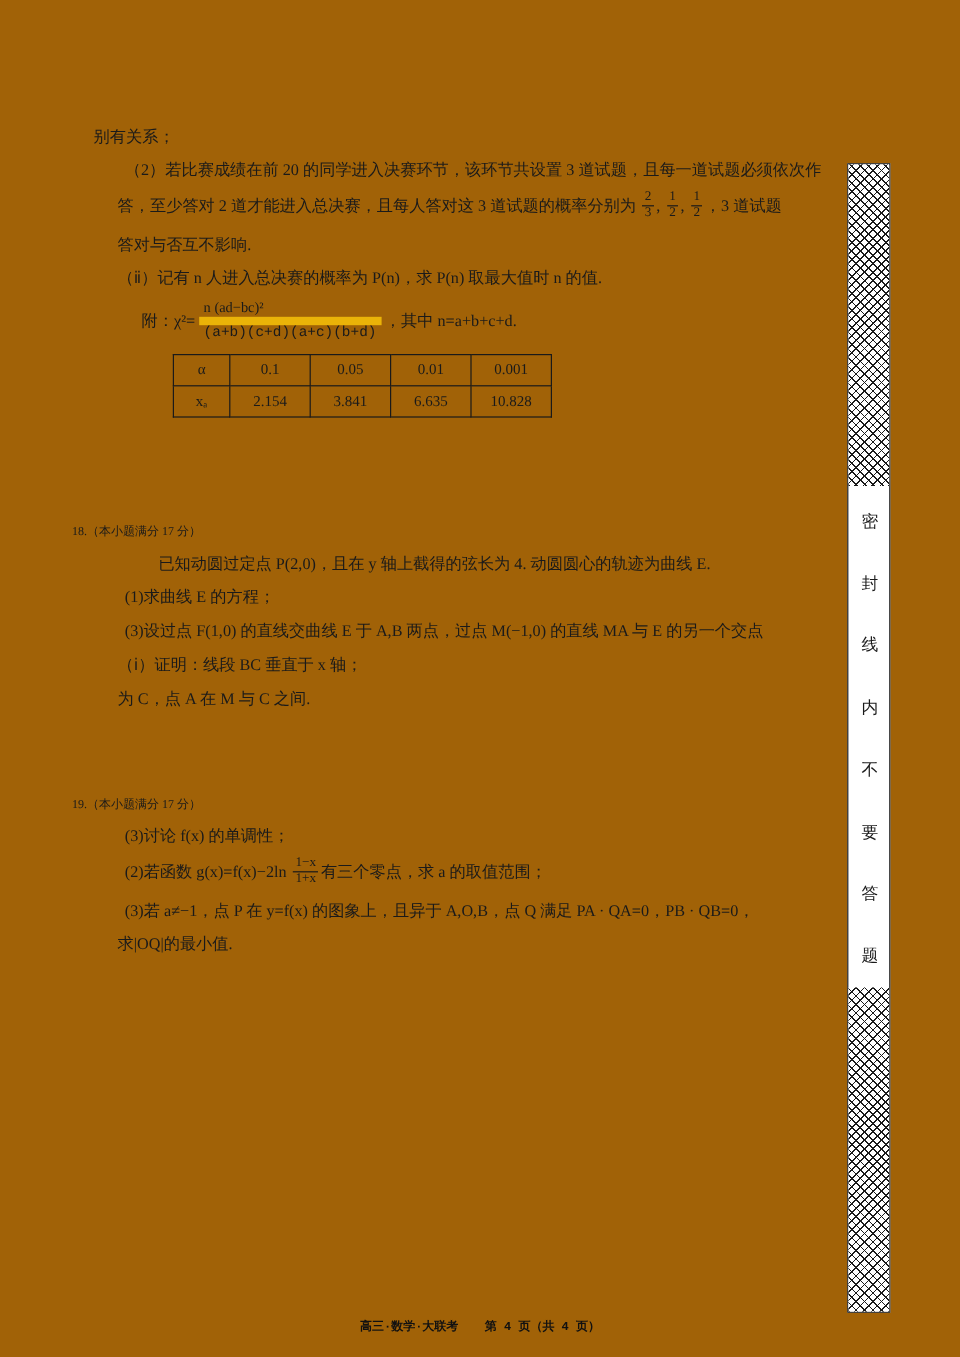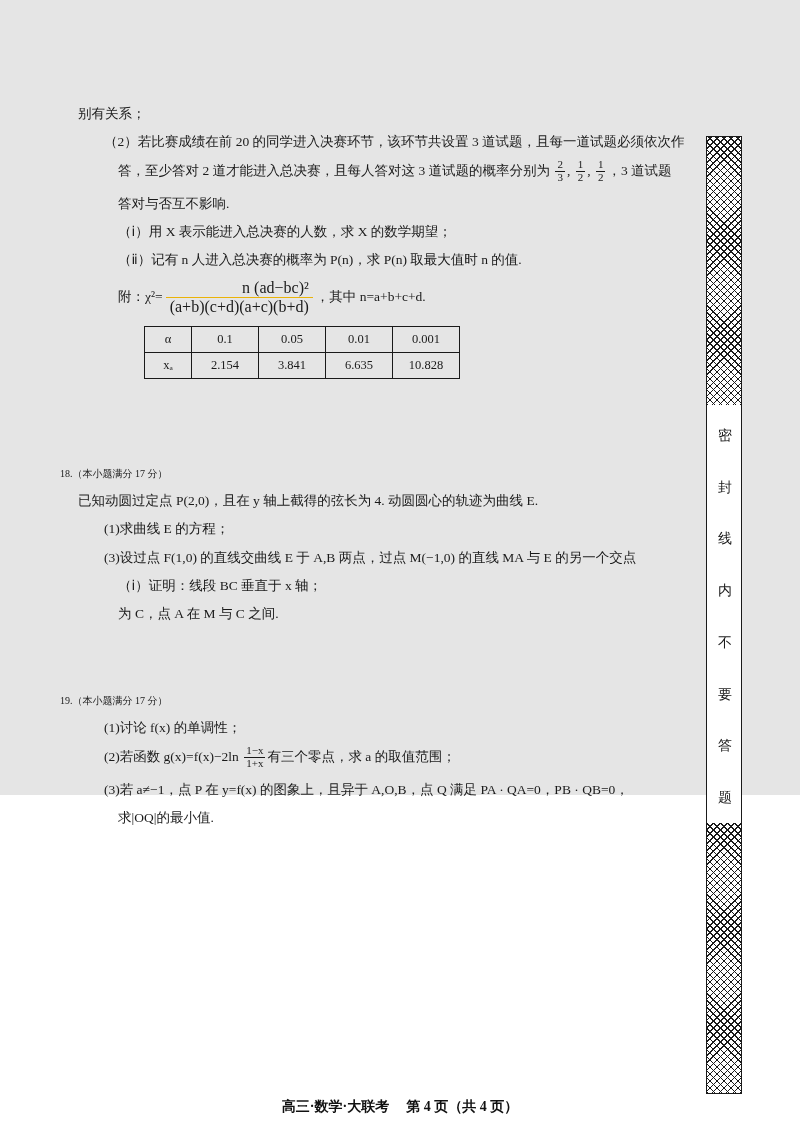--- a/index.html
+++ b/index.html
@@ -12,67 +12,67 @@
     height: 1131px;
     position: relative;
     font-family: "Liberation Serif", serif;
     color: #1a1a1a;
     overflow: hidden;
   }
   .page {
     position: absolute;
     left: 0; top: 0;
     width: 800px;
-    height: 795px;
-    background: #e5e5e5;
+    height: 1131px;
+    background: #a16207;
   }
   
   .content {
     position: absolute;
     left: 78px;
     top: 104px;
     width: 600px;
   }
   .line {
     font-size: 13.5px;
     line-height: 1.42;
     margin-bottom: 9px;
     white-space: nowrap;
   }
   .indent1 { margin-left: 0px; }
   .indent2 { margin-left: 26px; }
-  .indent3 { margin-left: 40px; }
-  .indent4 { }
+  .indent3 { margin-left: 20px; }
+  .indent4 { margin-left: 54px; }
   .blockgap { height: 18px; }
   .bigblockgap { height: 44px; }
 
   
   .frac {
     display: inline-block;
     vertical-align: middle;
     text-align: center;
     font-size: 11px;
     line-height: 1.08;
     margin: 0 2px;
     position: relative;
     top: -1px;
   }
   .frac .n { display: block; padding: 0 2px; }
   .frac .d { display: block; border-top: 1px solid #1a1a1a; padding: 0 2px; }
 
   .bigfrac {
     display: inline-block;
     vertical-align: middle;
-    text-align: right;
-    font-size: 16px;
+    text-align: left;
+    font-size: 12px;
     line-height: 1.15;
     margin: 0 3px;
   }
   .bigfrac .n { display: block; padding: 0 4px; }
-  .bigfrac .d { display: block; border-top: 1px solid #eab308; padding: 0 4px; }
+  .bigfrac .d { display: block; border-top: 7px solid #eab308; padding: 0 4px; font-family: Liberation Mono, monospace; }
 
   
   .formula-row {
     display: flex;
     align-items: center;
     font-size: 13.5px;
     margin-left: 40px;
     margin-bottom: 10px;
   }
 
@@ -134,23 +134,23 @@
   }
   .seal-text span { display: block; line-height: 1; }
 
   
   .footer {
     position: absolute;
     left: 0;
     top: 1098px;
     width: 800px;
     text-align: center;
-    font-size: 14px;
+    font-size: 10px;
     font-weight: bold;
-    font-family: Liberation Serif, serif;
+    font-family: Liberation Mono, monospace;
     color: #111;
   }
   .footer .sep { display: inline-block; width: 10px; }
 
   .qhead {
     font-size: 10px;
     margin-bottom: 10px;
     margin-left: -18px;
   }
 </style>
@@ -173,21 +173,20 @@
       <span class="frac">
         <span class="n">1</span><span class="d">2</span>
       </span>,
       <span class="frac">
         <span class="n">1</span><span class="d">2</span>
       </span><span>，3 道试题</span>
     </div>
 
     <div class="line indent3">答对与否互不影响.</div>
 
-    <div class="line indent3">（ⅰ）用 X 表示能进入总决赛的人数，求 X 的数学期望；</div>
 
     <div class="line indent3">（ⅱ）记有 n 人进入总决赛的概率为 P(n)，求 P(n) 取最大值时 n 的值.</div>
 
     <div class="formula-row">
       <span>附：</span>
       <span>χ²</span>
       <span>=</span>
       <span class="bigfrac">
         <span class="n">n (ad−bc)²</span>
         <span class="d">(a+b)(c+d)(a+c)(b+d)</span>
@@ -221,21 +220,21 @@
     <div class="line indent4">已知动圆过定点 P(2,0)，且在 y 轴上截得的弦长为 4. 动圆圆心的轨迹为曲线 E.</div>
     <div class="line indent2">(1)求曲线 E 的方程；</div>
     <div class="line indent2">(3)设过点 F(1,0) 的直线交曲线 E 于 A,B 两点，过点 M(−1,0) 的直线 MA 与 E 的另一个交点</div>
     <div class="line indent3">（ⅰ）证明：线段 BC 垂直于 x 轴；</div>
     <div class="line indent3">为 C，点 A 在 M 与 C 之间.</div>
 
     <div class="bigblockgap"></div>
     <div class="blockgap"></div>
 
     <div class="qhead">19.（本小题满分 17 分）</div>
-    <div class="line indent2">(1)讨论 f(x) 的单调性；</div>
+    <div class="line indent2">(3)讨论 f(x) 的单调性；</div>
     <div class="line indent2">
       <span>(2)若函数 g(x)=f(x)−2ln</span>
       <span class="frac">
         <span class="n">1−x</span><span class="d">1+x</span>
       </span><span>有三个零点，求 a 的取值范围；</span>
     </div>
     <div class="line indent2">(3)若 a≠−1，点 P 在 y=f(x) 的图象上，且异于 A,O,B，点 Q 满足 PA · QA=0，PB · QB=0，</div>
     <div class="line indent3">求|OQ|的最小值.</div>
 
   </div>

